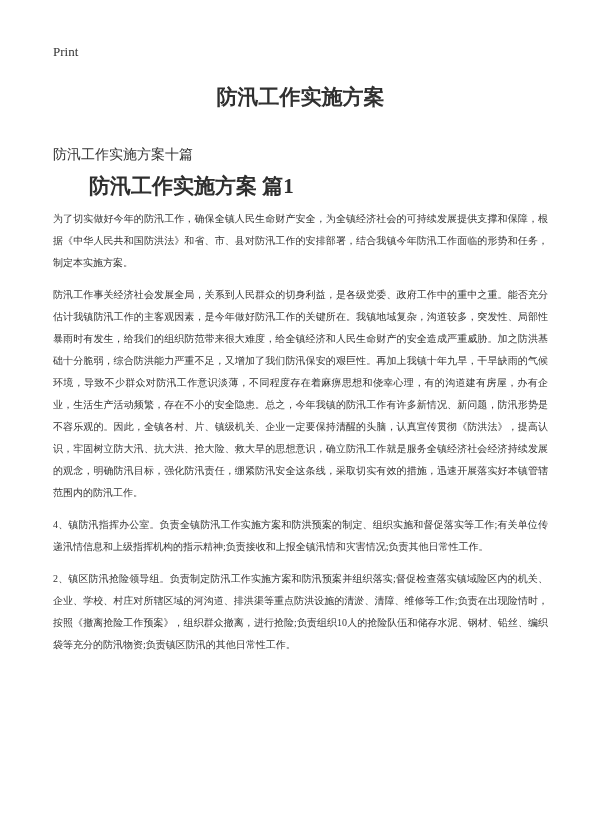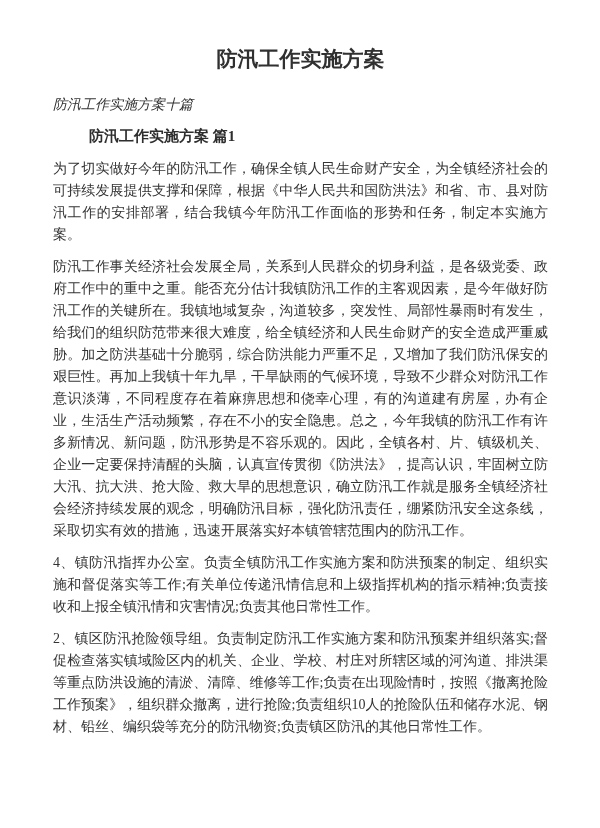--- a/index.html
+++ b/index.html
@@ -16,57 +16,57 @@
   .page {
     padding: 44px 52px 0 53px;
   }
   .print-link {
     font-size: 13px;
     line-height: 16px;
     color: #333333;
     cursor: pointer;
   }
   .doc-title {
-    margin-top: 2px;
+    margin-top: 24px;
     font-size: 21px;
     line-height: 26px;
     font-weight: bold;
     text-align: center;
     color: #303030;
   }
   .doc-subtitle {
-    margin-top: 24px;
+    margin-top: 36px;
     font-size: 14px;
     line-height: 18px;
-    font-style: italic;
   }
   .section-heading {
     margin-top: 13px;
-    font-size: 15px;
+    font-size: 21px;
     line-height: 18px;
     font-weight: bold;
     color: #2e2e2e;
     padding-left: 36px;
   }
   .body-text p {
     margin-top: 10px;
-    font-size: 14px;
+    font-size: 10px;
     line-height: 22px;
     text-align: justify;
     text-justify: inter-ideograph;
     word-break: break-all;
   }
   .body-text p:first-child {
     margin-top: 13px;
   }
 </style>
 </head>
 <body>
 
 <div class="page">
+  <div class="print-link">Print</div>
 
   <h1 class="doc-title">防汛工作实施方案</h1>
 
   <div class="doc-subtitle">防汛工作实施方案十篇</div>
 
   <h2 class="section-heading">防汛工作实施方案 篇1</h2>
 
   <div class="body-text">
     <p>为了切实做好今年的防汛工作，确保全镇人民生命财产安全，为全镇经济社会的可持续发展提供支撑和保障，根据《中华人民共和国防洪法》和省、市、县对防汛工作的安排部署，结合我镇今年防汛工作面临的形势和任务，制定本实施方案。</p>
     <p>防汛工作事关经济社会发展全局，关系到人民群众的切身利益，是各级党委、政府工作中的重中之重。能否充分估计我镇防汛工作的主客观因素，是今年做好防汛工作的关键所在。我镇地域复杂，沟道较多，突发性、局部性暴雨时有发生，给我们的组织防范带来很大难度，给全镇经济和人民生命财产的安全造成严重威胁。加之防洪基础十分脆弱，综合防洪能力严重不足，又增加了我们防汛保安的艰巨性。再加上我镇十年九旱，干旱缺雨的气候环境，导致不少群众对防汛工作意识淡薄，不同程度存在着麻痹思想和侥幸心理，有的沟道建有房屋，办有企业，生活生产活动频繁，存在不小的安全隐患。总之，今年我镇的防汛工作有许多新情况、新问题，防汛形势是不容乐观的。因此，全镇各村、片、镇级机关、企业一定要保持清醒的头脑，认真宣传贯彻《防洪法》，提高认识，牢固树立防大汛、抗大洪、抢大险、救大旱的思想意识，确立防汛工作就是服务全镇经济社会经济持续发展的观念，明确防汛目标，强化防汛责任，绷紧防汛安全这条线，采取切实有效的措施，迅速开展落实好本镇管辖范围内的防汛工作。</p>

